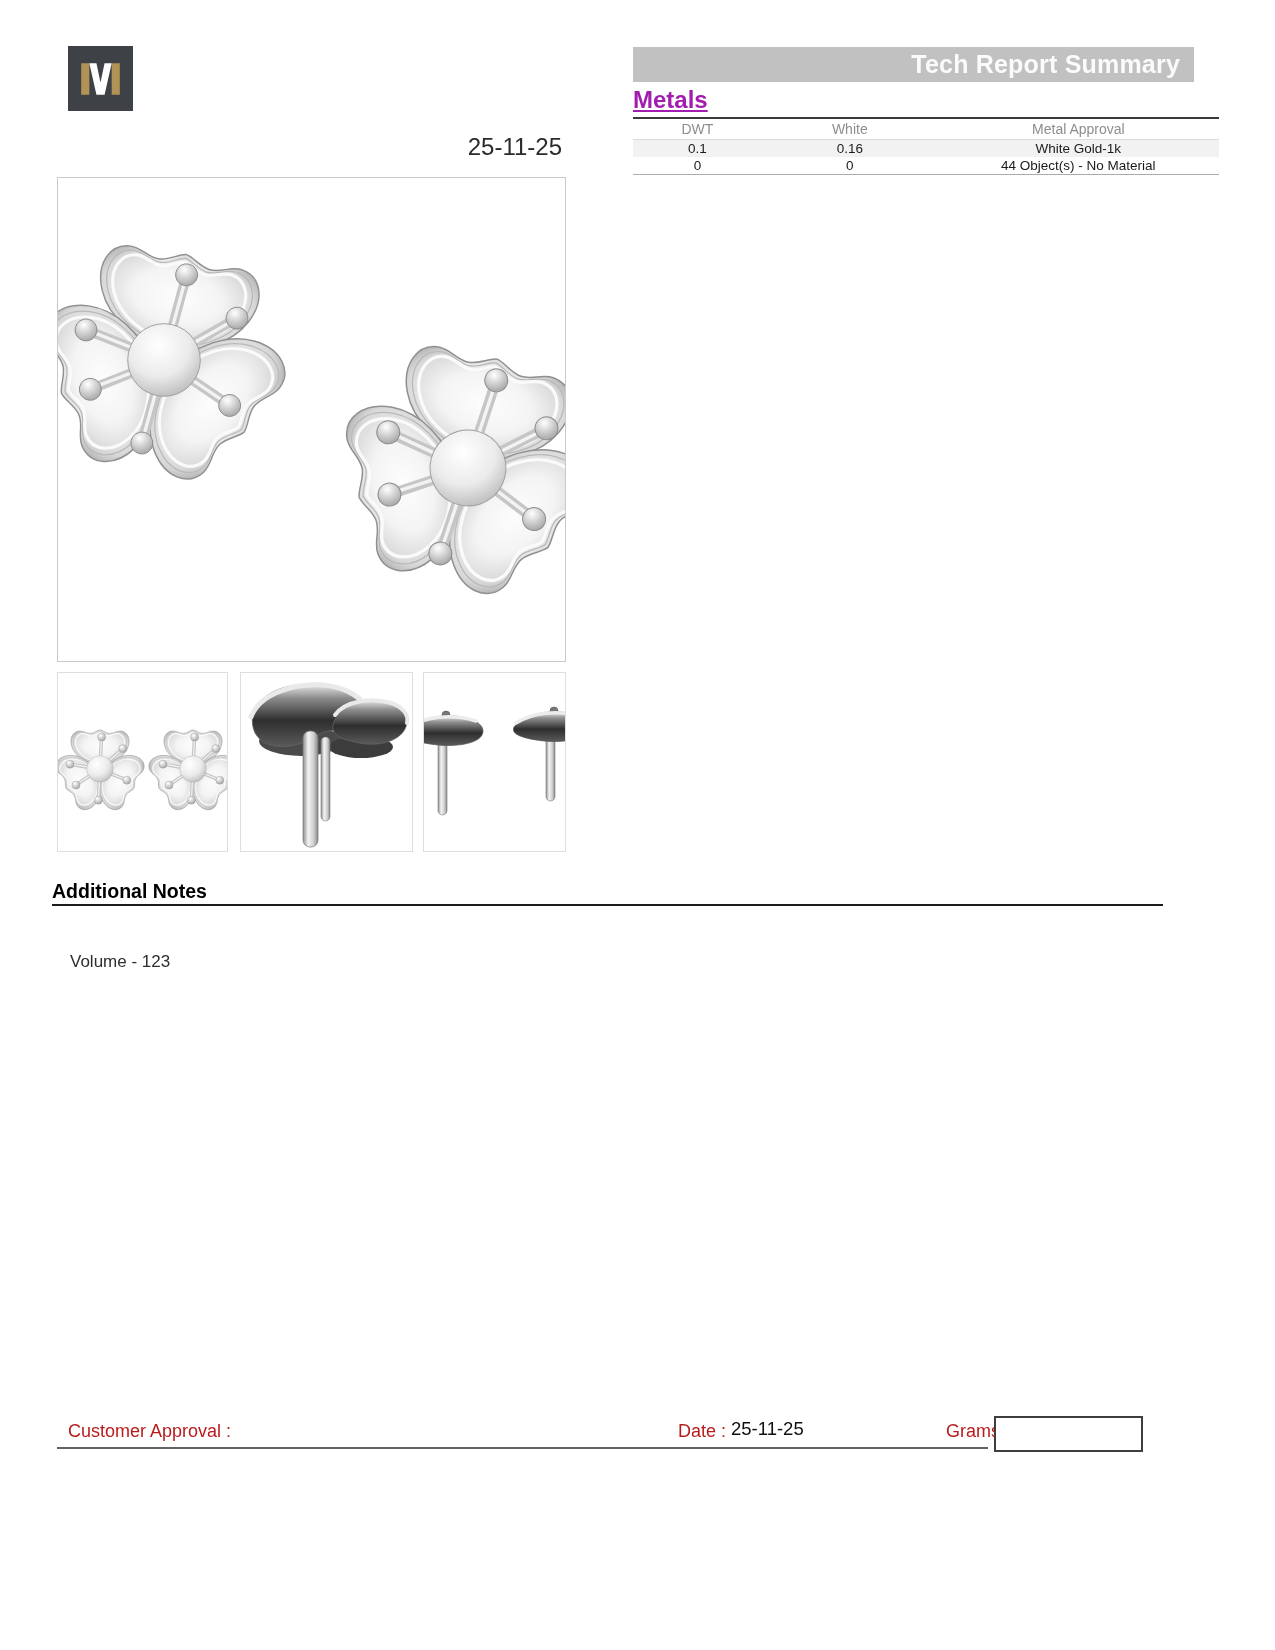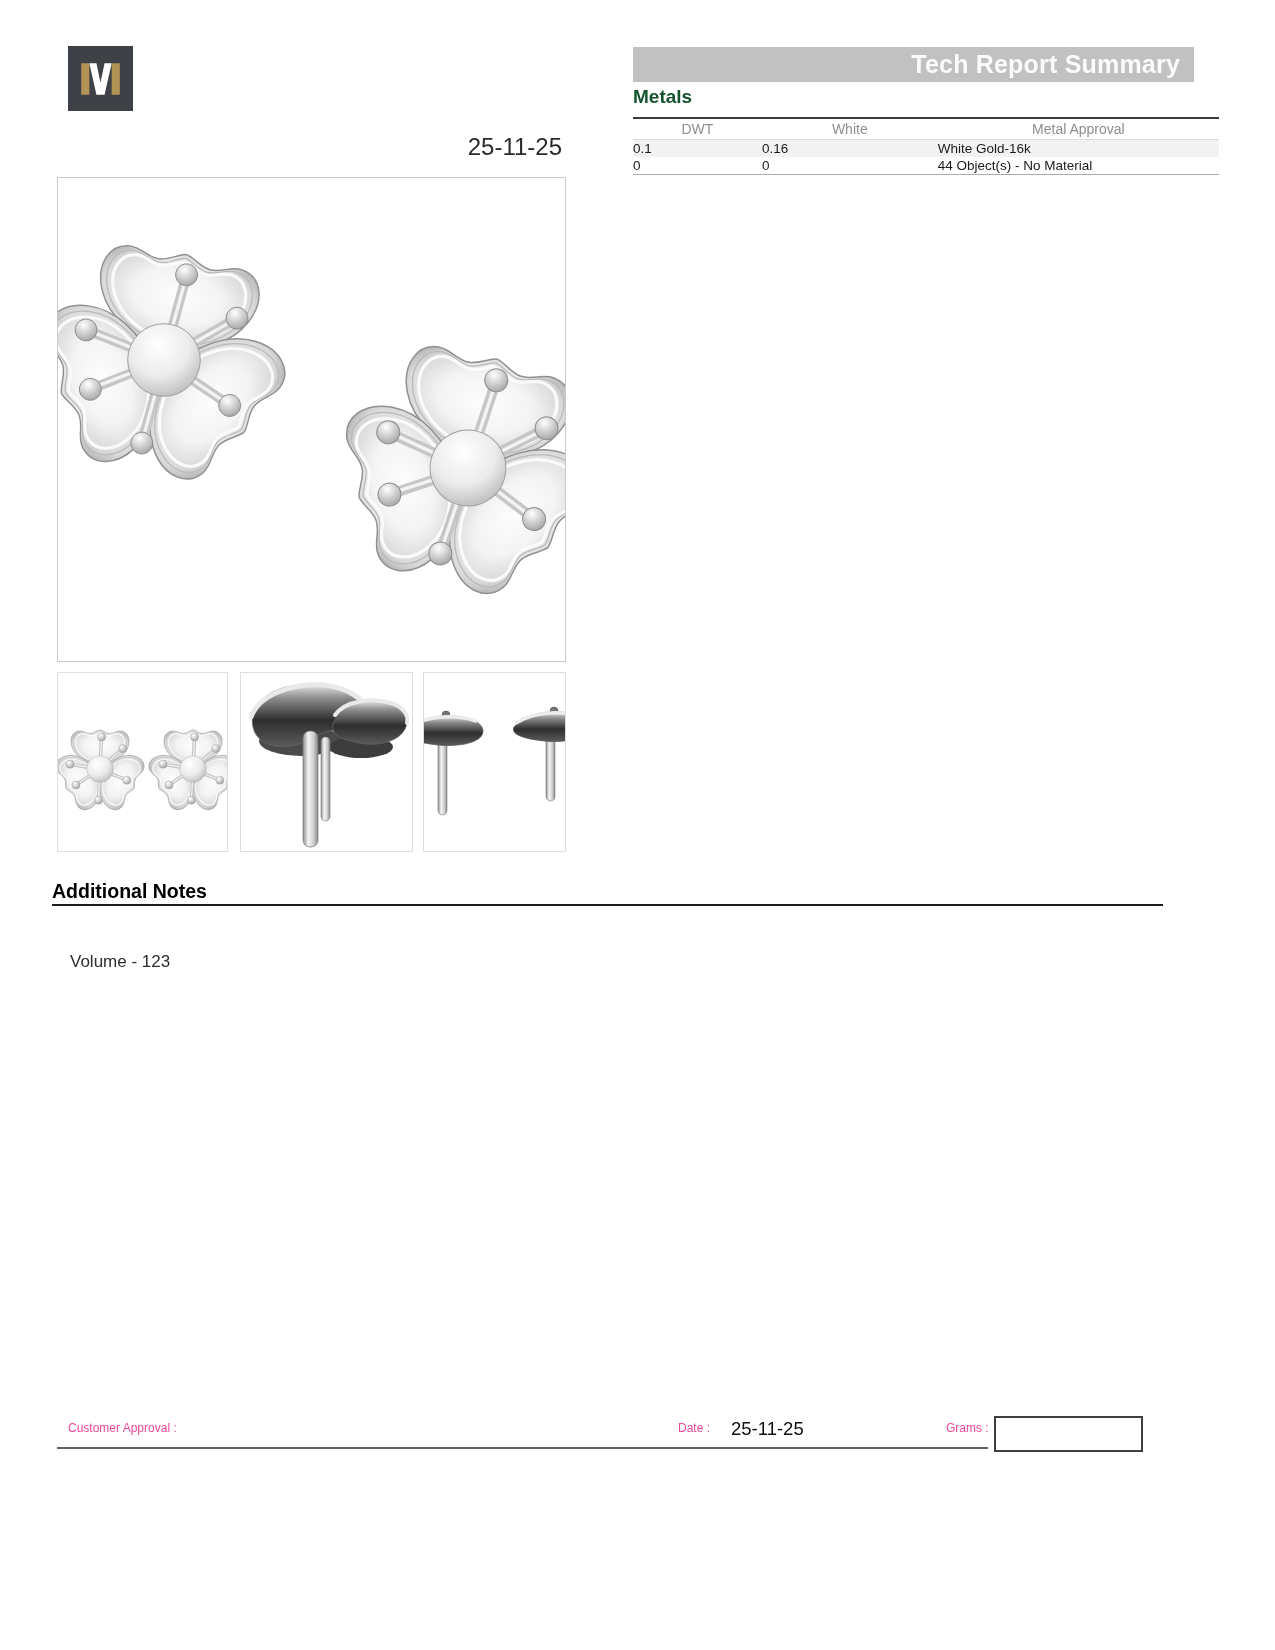--- a/index.html
+++ b/index.html
@@ -16,31 +16,31 @@
   .header-bar{
     left:633px;top:47px;width:561px;height:35px;background:#c1c1c1;
     display:flex;align-items:center;justify-content:flex-end;box-sizing:border-box;
     padding-right:14px;
   }
   .header-bar .title{
     font-size:25px;font-weight:700;color:#fbfbfb;letter-spacing:.2px;
   }
 
   
-  .metals-title{left:633px;top:86px;font-size:19px;font-weight:700;color:#14532d;}
+  .metals-title{left:633px;top:86px;font-size:24px;font-weight:700;color:#a21caf;text-decoration:underline;}
   .metals-table{
     left:633px;top:117px;width:586px;border-collapse:collapse;table-layout:fixed;
     border-top:2px solid #3b3b3b;border-bottom:1px solid #ababab;
   }
   .metals-table th{
     font-weight:400;color:#8e8e8e;font-size:14px;height:20px;
     border-bottom:1px solid #dcdcdc;text-align:center;padding:0;
   }
   .metals-table td{
-    font-size:13.5px;color:#1b1b1b;height:17px;padding:0;
+    font-size:13.5px;color:#1b1b1b;height:17px;text-align:center;padding:0;
   }
   .metals-table tr.shaded td{background:#f2f2f2;}
   .col-dwt{width:22%;} .col-grams{width:30%;} .col-quality{width:48%;}
 
   
   .date-main{
     left:57px;top:133px;width:505px;text-align:right;font-size:24px;color:#2b2b2b;
   }
 
   
@@ -52,21 +52,21 @@
   .thumb-2{left:240px;top:672px;width:171px;height:178px;}
   .thumb-3{left:423px;top:672px;width:141px;height:178px;}
   .main-image svg,.thumb svg{display:block;width:100%;height:100%;}
 
   
   .notes-title{left:52px;top:880px;font-size:19.5px;font-weight:700;color:#000;}
   .notes-rule{left:52px;top:904px;width:1111px;height:2px;background:#1c1c1c;}
   .notes-body{left:70px;top:923px;font-size:17px;color:#2e2e2e;margin-top:29px;}
 
   
-  .label-light{font-size:12px;color:#ec4899;}
+  .label-light{font-size:18px;color:#b91c1c;}
   .approval-label{left:68px;top:1421px;}
   .footer-rule{left:57px;top:1447px;width:931px;height:2px;background:#636363;}
   .date-label{left:678px;top:1421px;}
   .date-value{left:731px;top:1418px;font-size:18.5px;color:#0f0f0f;}
   .price-label{left:946px;top:1421px;}
   .price-box{
     left:994px;top:1416px;width:133px;height:32px;border:2px solid #3e3e3e;background:#fff;
     font-size:16px;color:#111;line-height:32px;padding:0 6px;box-sizing:content-box;
   }
   .sprite{position:absolute;width:0;height:0;overflow:hidden;}
@@ -165,21 +165,21 @@
     <tr>
       <th>DWT</th>
       <th>White</th>
       <th>Metal Approval</th>
     </tr>
   </thead>
   <tbody>
     <tr class="shaded">
       <td>0.1</td>
       <td>0.16</td>
-      <td>White Gold-16k</td>
+      <td>White Gold-1k</td>
     </tr>
     <tr>
       <td>0</td>
       <td>0</td>
       <td>44 Object(s) - No Material</td>
     </tr>
   </tbody>
 </table>
 
 <div class="abs date-main">25-11-25</div>

